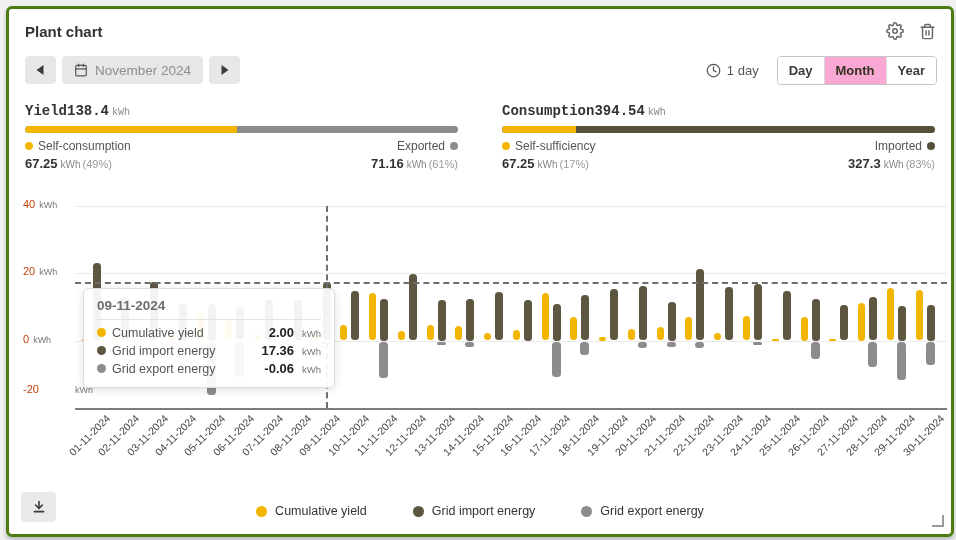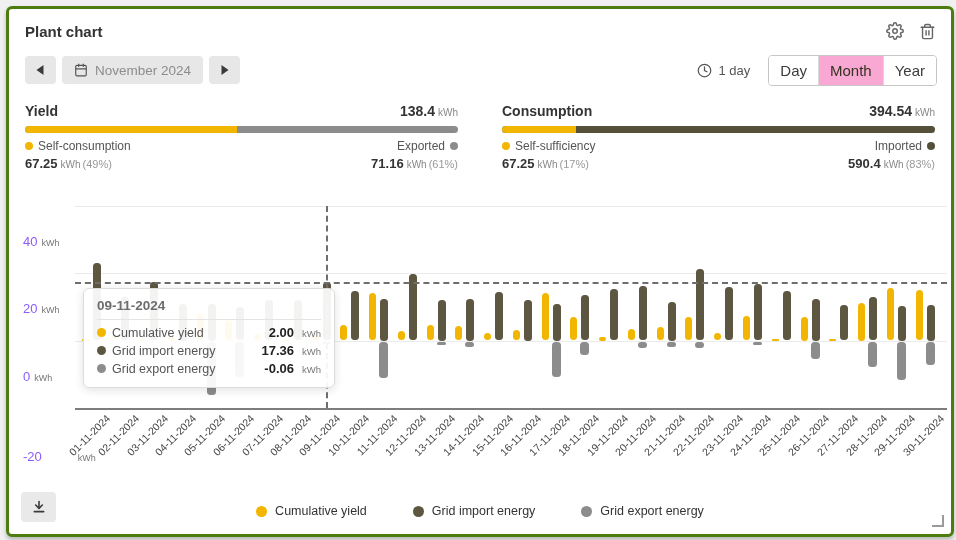--- a/index.html
+++ b/index.html
@@ -12,44 +12,44 @@
   .icon-btn{width:20px;height:20px;display:flex;align-items:center;justify-content:center;cursor:pointer;}
   
   .toolbar{position:absolute;left:16px;right:14px;top:46px;height:30px;display:flex;align-items:center;}
   .btn{border-radius:4px;font-size:13px;display:flex;align-items:center;height:28px;box-sizing:border-box;cursor:pointer;}
   .btn-gateway{background:#9aab59;color:#fff;font-weight:bold;padding:0 13px;margin-right:8px;}
   .btn-gray{background:#e7e7e7;color:#3a3a3a;padding:0 11px;margin-right:6px;}
   .btn-date{background:#e7e7e7;color:#8d8d8d;padding:0 12px;margin-right:6px;gap:7px;font-size:13.5px;}
   .tb-right{margin-left:auto;display:flex;align-items:center;}
   .interval{display:flex;align-items:center;gap:6px;color:#555;font-size:13px;margin-right:18px;}
   .segmented{display:flex;border:1px solid #c6c6c6;border-radius:4px;overflow:hidden;background:#fff;}
-  .seg-btn{padding:6px 11px;font-size:15px;font-weight:normal;color:#3c3c3c;background:#fff;border-left:1px solid #d9d9d9;cursor:pointer;}
+  .seg-btn{padding:6px 11px;font-size:13px;font-weight:bold;color:#3c3c3c;background:#fff;border-left:1px solid #d9d9d9;cursor:pointer;}
   .seg-btn:first-child{border-left:none;}
   .seg-btn.selected{background:#f9a8d4;color:#32321f;}
   
   .summary{position:absolute;left:16px;right:16px;top:94px;display:flex;gap:44px;}
   .sum-col{flex:1;}
-  .sum-head{display:flex;justify-content:space-between;align-items:baseline;}
+  .sum-head{display:flex;align-items:baseline;font-family:Liberation Mono, monospace;}
   .sum-title{font-size:14px;font-weight:bold;color:#333;}
   .sum-total{font-size:14px;font-weight:bold;color:#333;}
   .unit-sm{font-size:10px;font-weight:normal;color:#888;margin-left:3px;}
   .sum-bar{height:7px;border-radius:4px;margin:7px 0 6px 0;overflow:hidden;}
   .sum-fill{height:100%;border-radius:4px 0 0 4px;}
   .sum-labels{display:flex;justify-content:space-between;font-size:12px;color:#555;}
   .lab{display:flex;align-items:center;gap:5px;}
   .dot{width:8px;height:8px;border-radius:50%;display:inline-block;}
   .sum-vals{display:flex;justify-content:space-between;margin-top:3px;font-size:11px;color:#999;}
   .val-strong{font-size:13px;font-weight:bold;color:#333;}
   .val-unit{font-size:10px;color:#888;margin:0 2px 0 3px;}
   
   .chart{position:absolute;inset:0;}
   .gridline{position:absolute;left:66px;width:872px;border-top:1px solid #ebebeb;}
   .gridline.axis{border-top:2px solid #7d7d7d;}
   .ytick{position:absolute;left:14px;width:50px;display:flex;align-items:baseline;gap:4px;}
-  .ytick .num{font-size:13px;color:#8b5cf6;margin-top:36px;}
+  .ytick .num{font-size:11px;color:#c2410c;}
   .ytick .yunit{font-size:9px;color:#777;}
   .bar{position:absolute;border-radius:3.5px;}
   .xlabel{position:absolute;top:403px;font-size:10.5px;color:#444;white-space:nowrap;
           transform:rotate(-45deg);transform-origin:100% 0;}
   .cross-v{position:absolute;top:197px;height:202px;width:0;border-left:2px dashed #6e6e6e;}
   .cross-h{position:absolute;left:66px;width:872px;height:0;border-top:2px dashed #6e6e6e;}
   
   .tooltip{position:absolute;left:74px;top:279px;width:224px;background:rgba(255,255,255,.93);
            border:1px solid #dcdcdc;border-radius:6px;box-shadow:0 2px 10px rgba(0,0,0,.12);
            padding:9px 13px 8px 13px;z-index:6;}
@@ -164,21 +164,21 @@
             <span class="dot" id="cl-dot" style="background: rgb(242, 182, 0);"></span>
             <span>Self-sufficiency</span>
           </span>
         <span class="lab">
             <span>Imported</span>
             <span class="dot" id="cr-dot" style="background: rgb(85, 80, 58);"></span>
           </span>
       </div>
       <div class="sum-vals">
         <span><span class="val-strong">67.25</span><span class="val-unit">kWh</span><span>(17%)</span></span>
-        <span><span class="val-strong">590.4</span><span class="val-unit">kWh</span><span>(83%)</span></span>
+        <span><span class="val-strong">327.3</span><span class="val-unit">kWh</span><span>(83%)</span></span>
       </div>
     </div>
   </div>
 
   <div class="chart" id="chart">
     <div class="tooltip">
       <div class="tt-date">09-11-2024</div>
       <div id="tt-rows">
           <div class="tt-row">
             <span class="dot" style="background: rgb(242, 182, 0);"></span>
@@ -209,21 +209,21 @@
       <div class="ytick" style="top: 256.3px;">
         <span class="num">20</span>
         <span class="yunit">kWh</span>
       </div>
       <div class="gridline" style="top: 331.5px;"></div>
       <div class="ytick" style="top: 323.5px;">
         <span class="num">0</span>
         <span class="yunit">kWh</span>
       </div>
       <div class="gridline axis" style="top: 398.8px;"></div>
-      <div class="ytick" style="top: 404px; gap: 36px;">
+      <div class="ytick" style="top: 374px; gap: 36px;">
         <span class="num">-20</span>
         <span class="yunit">kWh</span>
       </div>
       <div class="bar" style="left: 72.5px; width: 7px; top: 329.5px; height: 2px; background: rgb(242, 182, 0);"></div>
       <div class="bar" style="left: 83.5px; width: 8px; top: 254.2px; height: 77.3px; background: rgb(93, 87, 66);"></div>
       <div class="xlabel" style="right: 847px;">01-11-2024</div>
       <div class="bar" style="left: 101.3px; width: 7px; top: 328.1px; height: 3.4px; background: rgb(242, 182, 0);"></div>
       <div class="bar" style="left: 112.3px; width: 8px; top: 287.8px; height: 43.7px; background: rgb(93, 87, 66);"></div>
       <div class="xlabel" style="right: 818.2px;">02-11-2024</div>
       <div class="bar" style="left: 130px; width: 7px; top: 329.5px; height: 2px; background: rgb(242, 182, 0);"></div>

